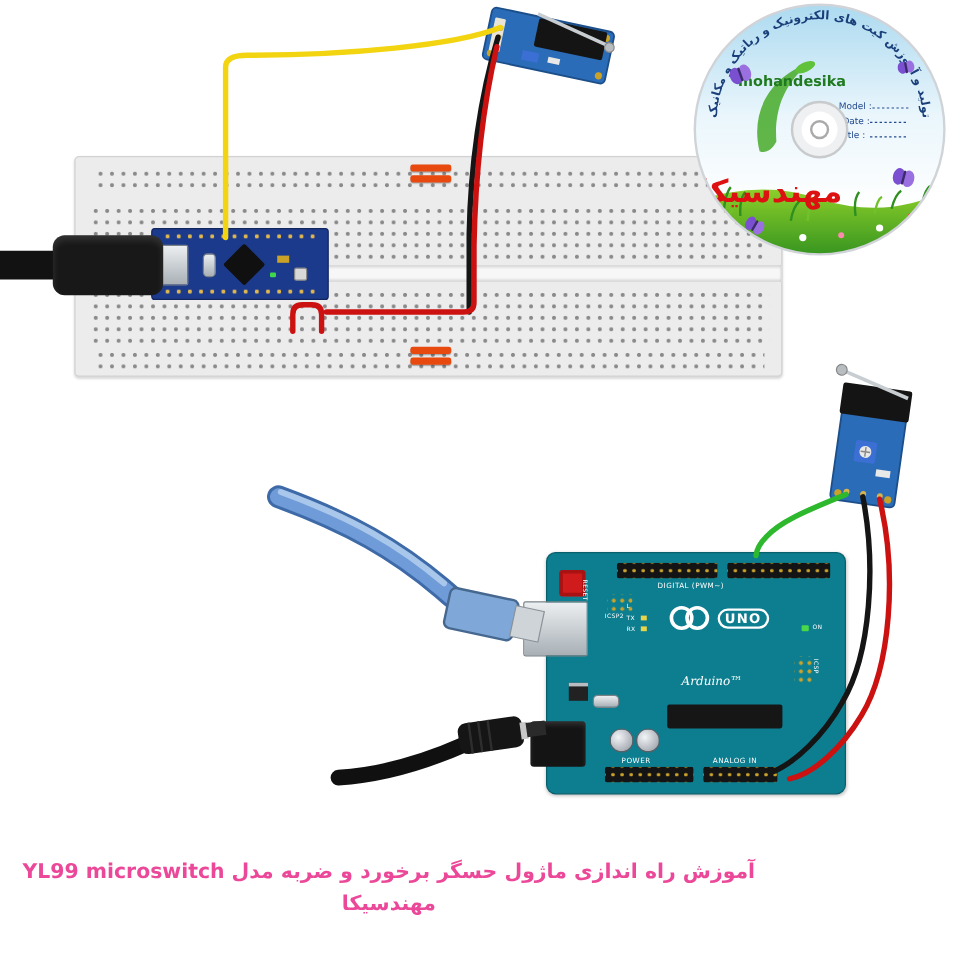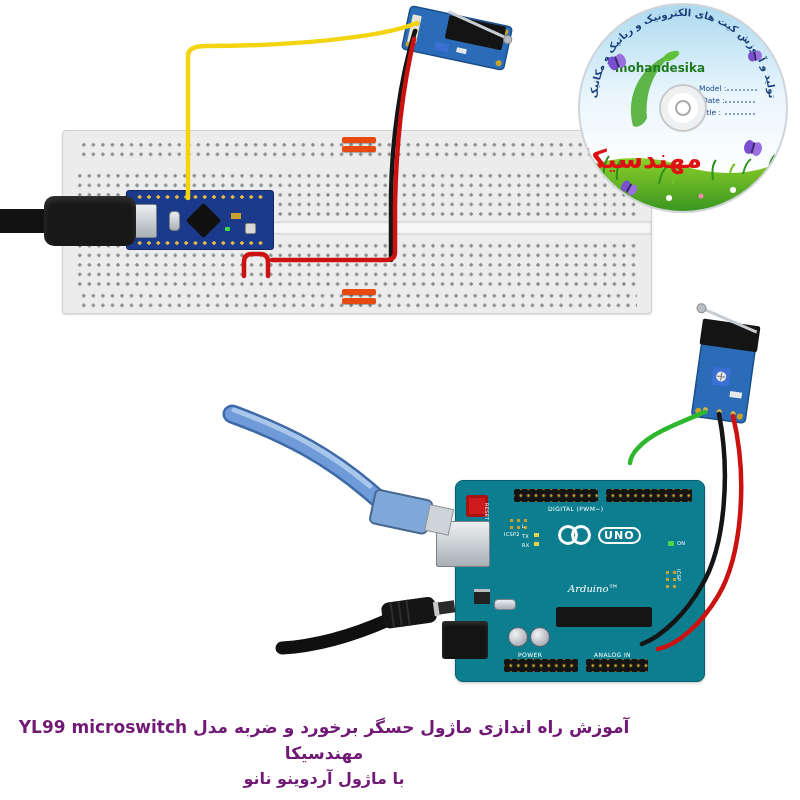--- a/index.html
+++ b/index.html
@@ -26,21 +26,21 @@
        background-size:7.6px 7.2px;background-position:3px 3px;}
   .silk{color:#fff;font-size:6px;letter-spacing:.4px;white-space:nowrap;}
   .silk5{color:#fff;font-size:5px;letter-spacing:.3px;white-space:nowrap;}
   .ring{display:inline-block;width:14px;height:14px;border:3px solid #fff;border-radius:50%;}
   .unobadge{color:#fff;font-weight:bold;font-size:11px;border:2px solid #fff;border-radius:10px;padding:0 4px;letter-spacing:1px;}
   .brandtxt{color:#fff;font-family:"DejaVu Serif", serif;font-style:italic;font-size:10px;}
   .cap{width:18px;height:18px;border-radius:50%;border:1px solid #5a5f66;
        background:radial-gradient(circle at 35% 35%, #f2f4f6, #9096a0);}
   .goldgrid{background-image:radial-gradient(circle,#caa22c 1.4px,rgba(0,0,0,0) 1.9px);background-size:7px 7px;background-position:2px 2px;}
   
-  .caption{width:648px;text-align:center;direction:rtl;color:#701a75;font-weight:bold;}
+  .caption{width:648px;text-align:center;direction:rtl;color:#ec4899;font-weight:bold;}
   .cap1{font-size:17px;line-height:26px;}
   .cap23{font-size:16px;line-height:25px;}
   svg{display:block;}
 </style>
 </head>
 <body>
 
 <div id="canvas">
 
   <div class="abs bb" style="left:62px;top:130px;width:588px;height:182px;">
@@ -132,21 +132,21 @@
       </g>
       <g transform="translate(182,58) rotate(-10)">
         <ellipse cx="-3" cy="0" rx="4" ry="5" fill="#7a4fd0"></ellipse>
           <ellipse cx="3" cy="0" rx="4" ry="5" fill="#9a6fe0"></ellipse>
           <rect x="-1" y="-4" width="2" height="9" rx="1" fill="#3a2a6a"></rect>
       </g>
     </g>
     <circle cx="110" cy="110" r="104" fill="none" stroke="#d0d4d8" stroke-width="2"></circle>
   </svg>
 
-  <div class="abs uno" style="left:455px;top:480px;width:248px;height:200px;">
+  <div class="abs uno" style="left:455px;top:460px;width:248px;height:200px;">
     <div class="abs hdr" style="left:58px;top:8px;width:84px;height:13px;"></div>
     <div class="abs hdr" style="left:150px;top:8px;width:86px;height:13px;"></div>
     <div class="abs silk" style="left:92px;top:24px;">DIGITAL (PWM~)</div>
     <div class="abs" style="left:10px;top:14px;width:22px;height:22px;background:#cf1b1b;border-radius:3px;box-shadow:inset 0 0 0 3px #a81212;"></div>
     <div class="abs silk5" style="left:34px;top:22px;transform:rotate(90deg);transform-origin:left top;">RESET</div>
     <div class="abs goldgrid" style="left:50px;top:34px;width:21px;height:14px;"></div>
     <div class="abs silk5" style="left:48px;top:50px;">ICSP2</div>
     <div class="abs silver" style="left:-20px;top:40px;width:52px;height:44px;"></div>
     <div class="abs silk5" style="left:66px;top:42px;">L</div>
     <div class="abs silk5" style="left:66px;top:52px;">TX</div>
@@ -232,16 +232,15 @@
     <path d="M414,39 C402,90 396,150 395,205 L395,252 Q395,260 386,260 L272,260" stroke="#cc1111" stroke-width="4.5" fill="none" stroke-linecap="round"></path>
     <path d="M268,276 L268,262 Q268,254 260,254 L252,254 Q244,254 244,262 L244,276" stroke="#cc1111" stroke-width="4.5" fill="none" stroke-linecap="round"></path>
 
     <path d="M705,412 C676,424 650,434 638,448 Q631,455 630,463" stroke="#2db82d" stroke-width="4.5" fill="none" stroke-linecap="round"></path>
     <path d="M719,414 C730,470 726,545 702,585 C687,612 663,636 642,644" stroke="#151515" stroke-width="4.5" fill="none" stroke-linecap="round"></path>
     <path d="M733,416 C748,478 742,556 718,596 C702,623 678,645 658,649" stroke="#cc1111" stroke-width="4.5" fill="none" stroke-linecap="round"></path>
   </svg>
 
   <div class="abs caption" style="left:0;top:714px;">
     <div class="cap1">آموزش راه اندازی ماژول حسگر برخورد و ضربه مدل  YL99 microswitch مهندسیکا</div>
-    <div class="cap23">با ماژول آردوینو نانو</div>
   </div>
 
 </div>
 
 </body></html>

